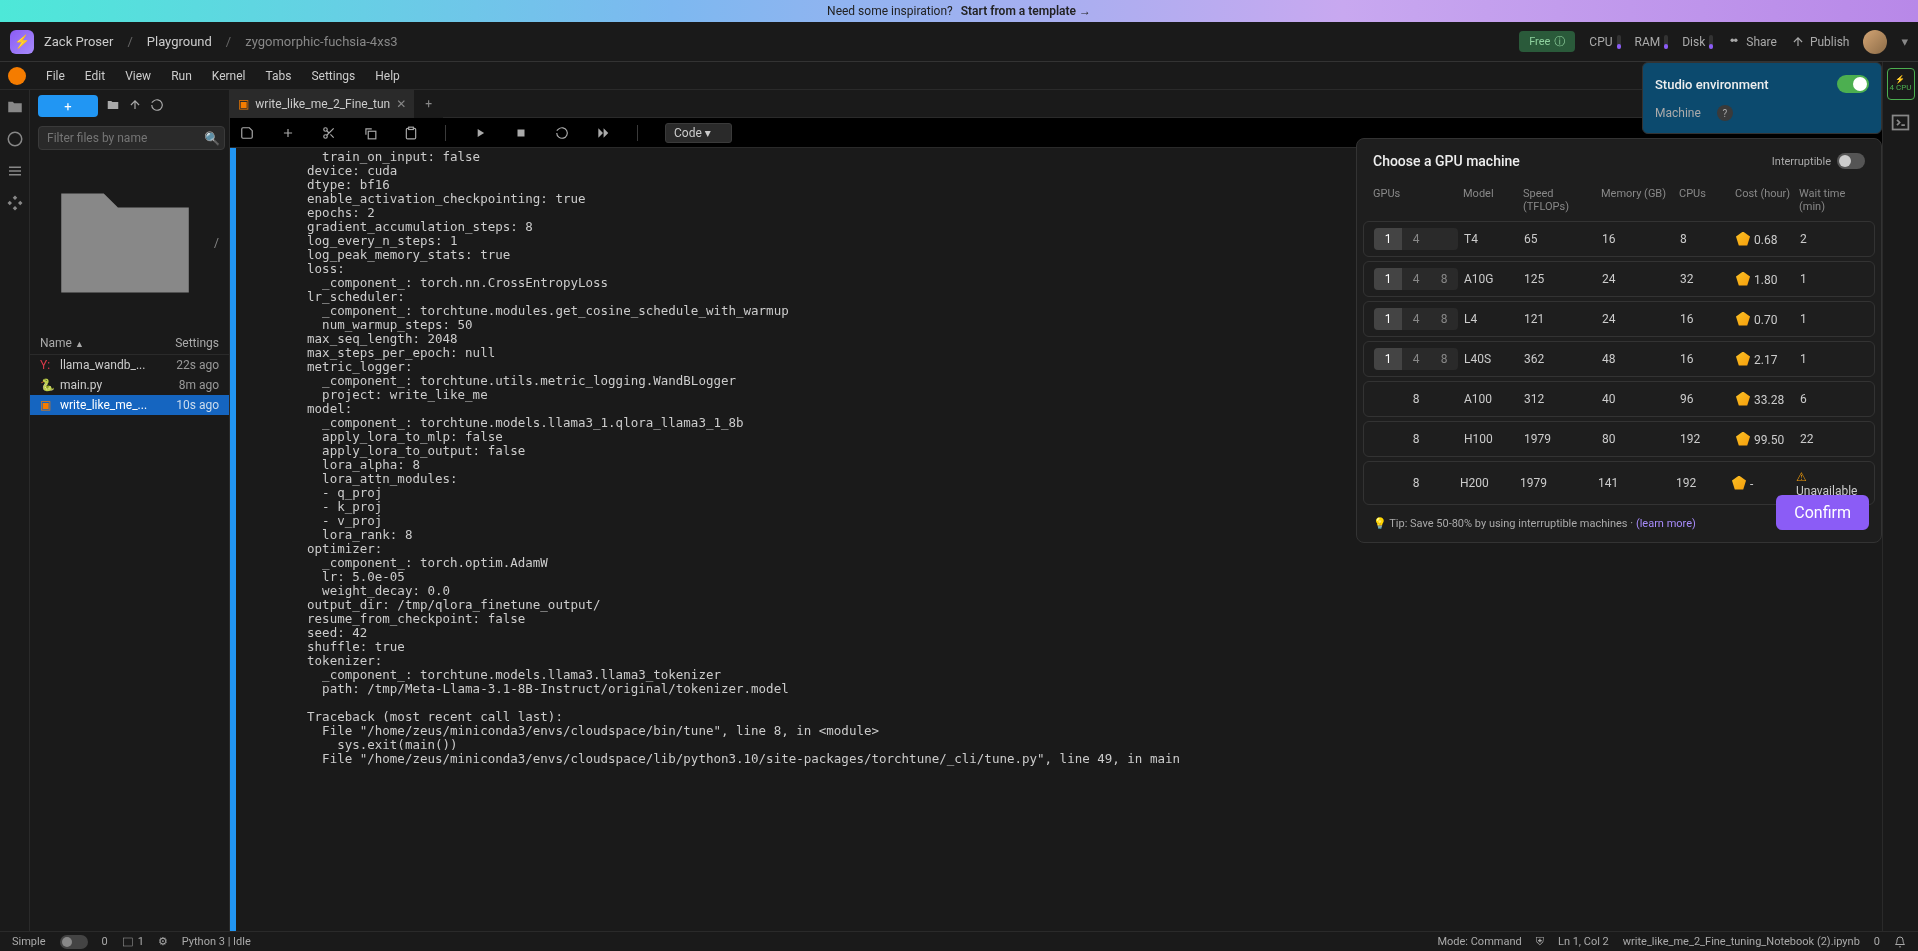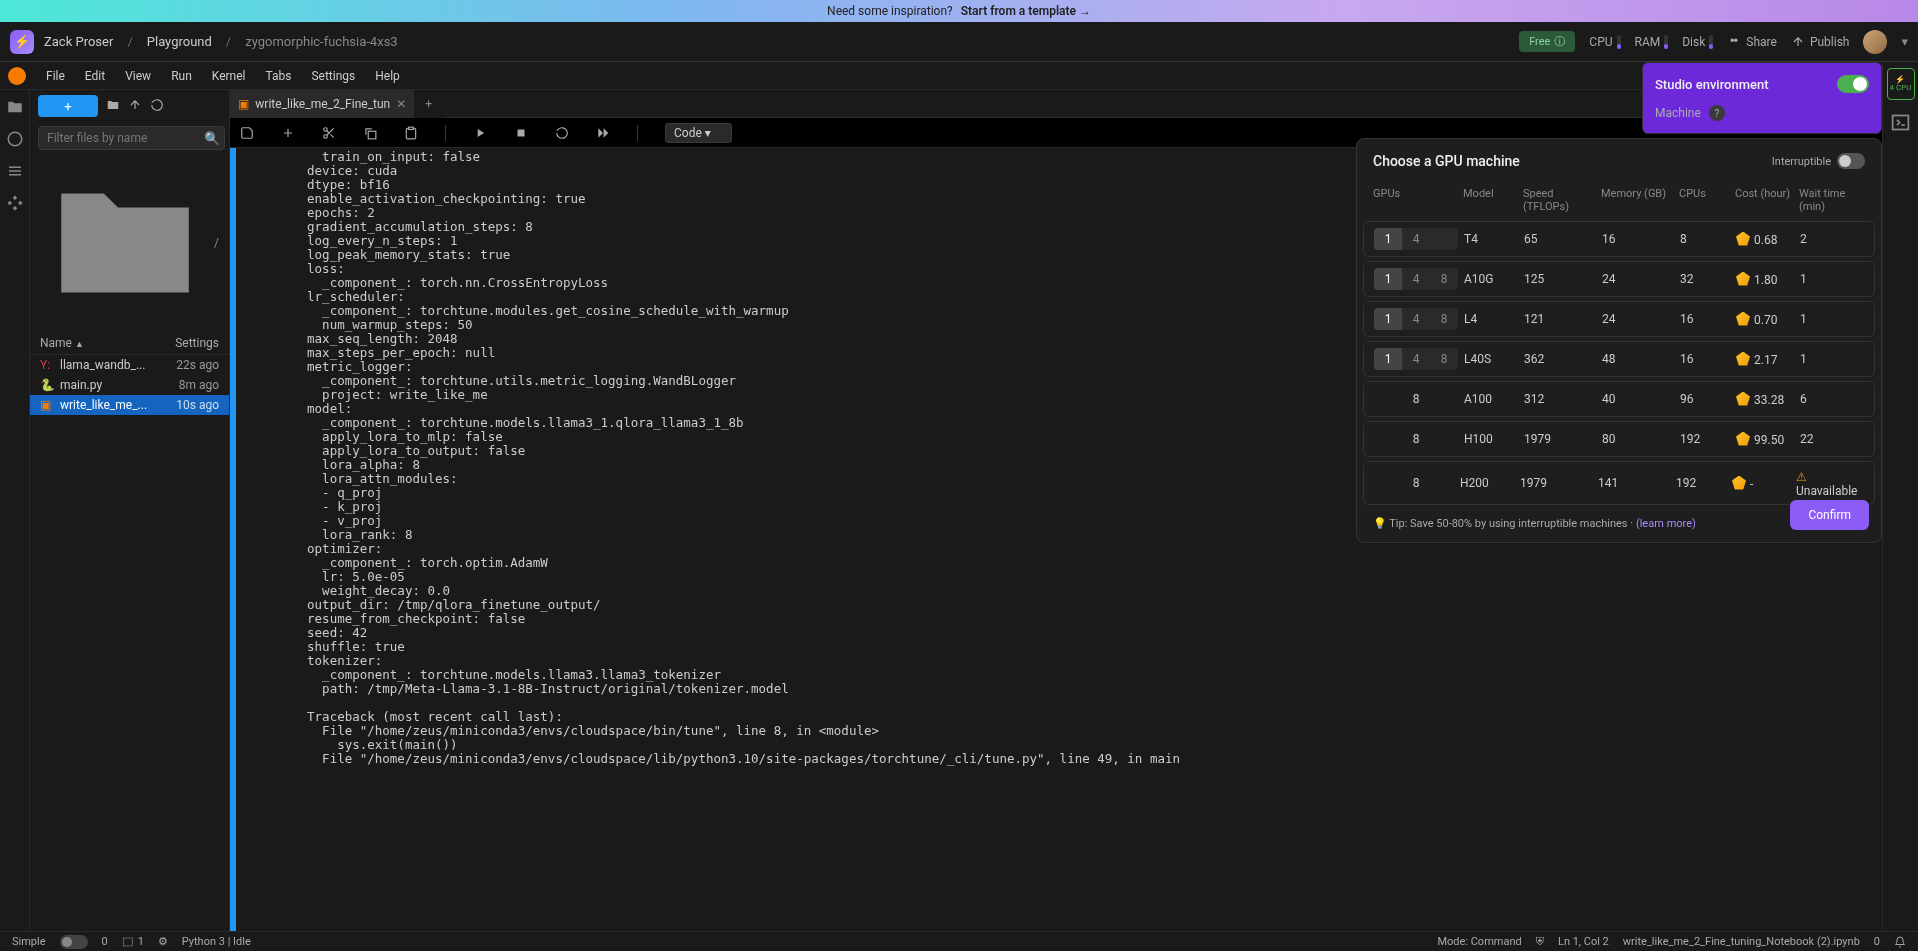--- a/index.html
+++ b/index.html
@@ -48,44 +48,44 @@
 .tab .cls{color:#888;cursor:pointer}
 .nbtools{height:30px;background:#000000;border-bottom:1px solid #2a2a2a;display:flex;align-items:center;padding:0 10px;gap:27px}
 .nbtools .ico{color:#aaa;cursor:pointer;width:14px;height:14px}
 .nbtools .sep{width:1px;height:16px;background:#3a3a3a}
 .celltype{background:#2a2a2a;border:1px solid #3a3a3a;color:#ccc;padding:2px 20px 2px 8px;font-size:12px;border-radius:3px}
 .editor{flex:1;background:#1a1a1a;display:flex;overflow:hidden}
 .cell-marker{width:6px;background:#2196f3}
 .code{flex:1;padding:2px 0 2px 56px;font-family:Menlo,Monaco,Consolas,monospace;font-size:12.5px;line-height:14px;color:#ccc;white-space:pre;overflow:auto}
 .scrollbar{width:16px;background:#1a1a1a;position:relative}
 .scrollbar::after{content:"";position:absolute;right:2px;top:72%;width:10px;height:60px;background:#555;border-radius:3px}
-.env-panel{position:absolute;top:62px;right:36px;width:240px;background:#6d28d9;border:1px solid #333;border-radius:6px;padding:12px;z-index:10}
+.env-panel{position:absolute;top:62px;right:36px;width:240px;background:#0c4a6e;border:1px solid #333;border-radius:6px;padding:12px;z-index:10}
 .env-panel .title{font-size:13px;color:#eee;font-weight:500;margin-bottom:12px;display:flex;align-items:center;justify-content:space-between}
 .toggle{width:32px;height:18px;background:#4caf50;border-radius:10px;position:relative}
 .toggle::after{content:"";position:absolute;right:2px;top:2px;width:14px;height:14px;border-radius:50%;background:#fff}
-.env-row{display:flex;align-items:center;gap:8px;font-size:12px;color:#aaa}
+.env-row{display:flex;align-items:center;gap:16px;font-size:12px;color:#aaa}
 .qmark{width:16px;height:16px;border-radius:50%;background:#3a3a3a;display:flex;align-items:center;justify-content:center;font-size:10px}
 .gpu-panel{position:absolute;top:138px;right:36px;width:526px;background:#1e1e1e;border:1px solid #333;border-radius:8px;z-index:20;padding-bottom:12px}
 .gpu-head{display:flex;align-items:center;justify-content:space-between;padding:14px 16px}
 .gpu-head .ttl{font-size:14px;color:#eee;font-weight:500}
 .interr{display:flex;align-items:center;gap:6px;font-size:11px;color:#aaa}
 .toggle-off{width:28px;height:16px;background:#555;border-radius:10px;position:relative}
 .toggle-off::after{content:"";position:absolute;left:2px;top:2px;width:12px;height:12px;border-radius:50%;background:#ccc}
 .gpu-hdr{display:flex;padding:4px 16px;font-size:11px;color:#888}
 .col-gpu{width:90px}.col-model{width:60px}.col-speed{width:78px}.col-mem{width:78px}.col-cpu{width:56px}.col-cost{width:64px}.col-wait{flex:1}
 .gpu-row{display:flex;align-items:center;padding:6px 10px;margin:4px 6px;border:1px solid #333;border-radius:6px;font-size:12px;color:#ccc}
 .gpu-opts{width:84px;display:flex;gap:0;background:#2a2a2a;border-radius:4px;overflow:hidden}
 .gpu-opts.single{justify-content:center;background:transparent;border:none}
 .gopt{width:28px;text-align:center;padding:4px 0;color:#888;cursor:pointer}
 .gopt.sel{background:#444;color:#fff}
 .gem{width:14px;height:14px;background:linear-gradient(135deg,#fbbf24,#f59e0b);clip-path:polygon(50% 0,100% 35%,80% 100%,20% 100%,0 35%);display:inline-block;margin-right:4px;vertical-align:-2px}
 .warn{width:14px;height:14px;display:inline-block;margin-right:4px;color:#f59e0b;vertical-align:-2px}
 .tip-row{padding:8px 16px 0;font-size:11px;color:#aaa}
 .tip-row a{color:#a78bfa}
-.confirm{position:absolute;right:12px;bottom:12px;background:#8b5cf6;color:#fff;padding:8px 18px;border-radius:6px;font-size:12px;cursor:pointer}
+.confirm{position:absolute;right:12px;bottom:12px;background:#8b5cf6;color:#fff;padding:8px 18px;border-radius:6px;font-size:16px;cursor:pointer}
 .right-rail{position:absolute;right:0;top:62px;width:36px;height:calc(100% - 82px);background:#1a1a1a;border-left:1px solid #2a2a2a;display:flex;flex-direction:column;align-items:center;gap:12px;padding-top:6px}
 .chip{width:28px;height:32px;border:1px solid #4caf50;border-radius:4px;display:flex;flex-direction:column;align-items:center;justify-content:center;font-size:8px;color:#4caf50;line-height:1}
 .statusbar{position:absolute;bottom:0;left:0;right:0;height:20px;background:#1a1a1a;border-top:1px solid #2a2a2a;display:flex;align-items:center;padding:0 12px;font-size:11px;color:#aaa;gap:14px}
 .sb-toggle{width:28px;height:14px;background:#444;border-radius:8px;position:relative}
 .sb-toggle::after{content:"";position:absolute;left:2px;top:2px;width:10px;height:10px;border-radius:50%;background:#888}
 .statusbar .sp{flex:1}
 .bell{width:12px;height:12px}
 svg{width:100%;height:100%}
 </style>
 </head>

